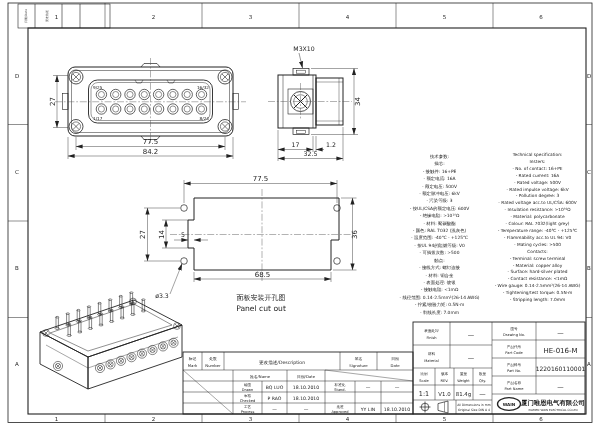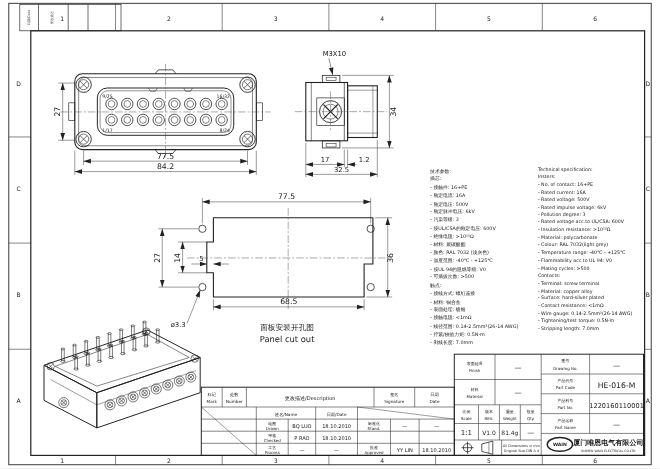--- a/index.html
+++ b/index.html
@@ -1,17 +1,17 @@
 <!DOCTYPE html>
 <html><head>
 <meta charset="utf-8">
 <style>
   html,body{margin:0;padding:0;background:#e9e9e9;}
   .page{position:relative;width:600px;height:426px;background:#ffffff;overflow:hidden;
-        font-family:"DejaVu Sans","Liberation Sans",sans-serif;color:#1b1b1b;}
+        font-family:"DejaVu Sans","Liberation Sans",sans-serif;color:#1b1b1b;text-align:center;}
   .page svg{position:absolute;left:0;top:0;}
   svg text{font-family:"DejaVu Sans","Liberation Sans",sans-serif;fill:#1b1b1b;}
   .dim{font-size:7px;}
   .dimS{font-size:6.2px;}
   .pinlab{font-size:4.2px;}
   .zone{font-size:5.5px;fill:#222;}
   .cap-zh{font-size:7px;}
   .cap-en{font-size:7.6px;}
   .tb-zh{font-size:3.6px;}
   .tb-en{font-size:3.6px;}

